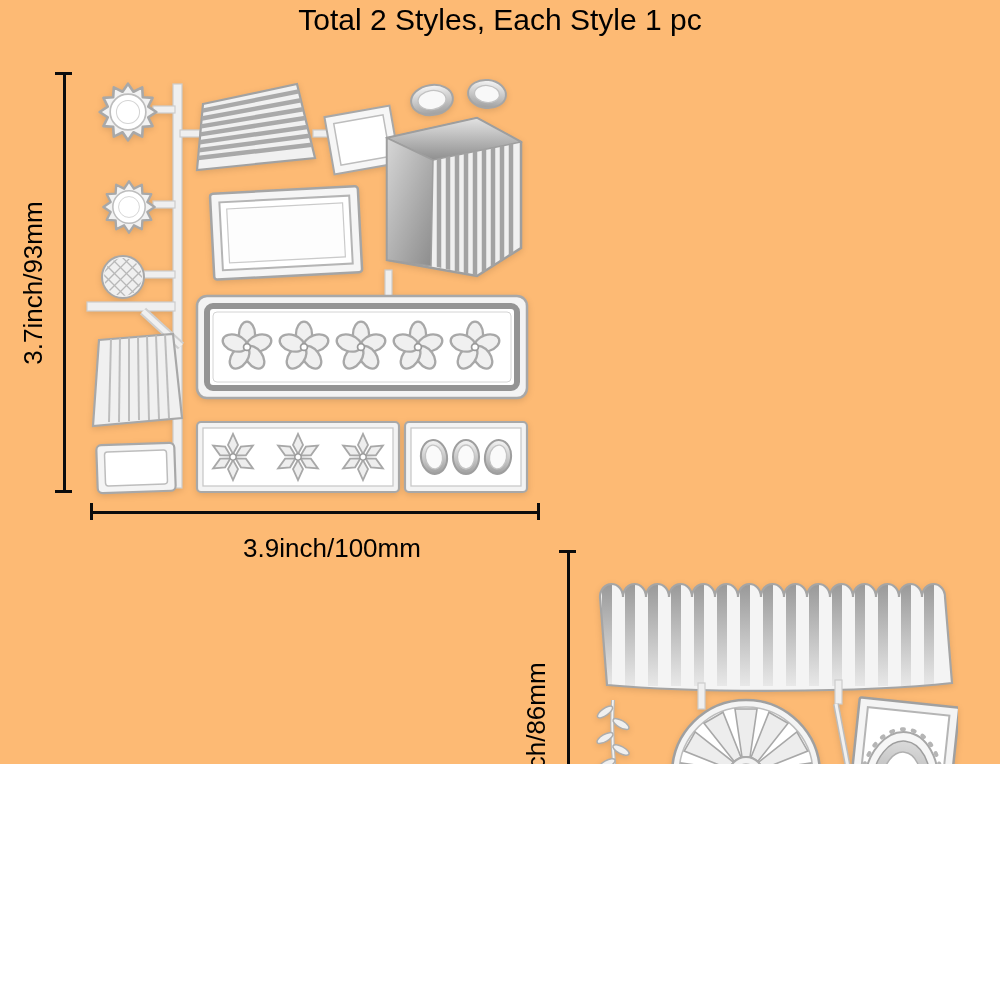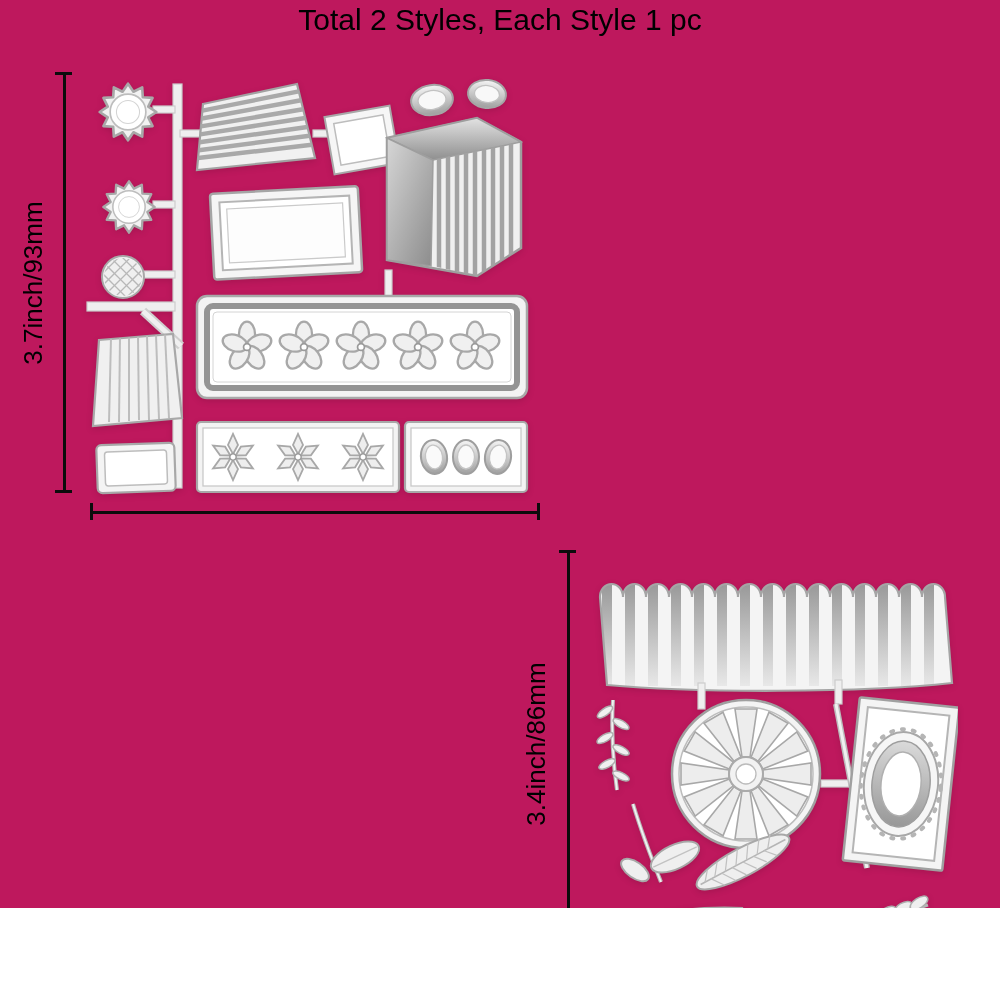--- a/index.html
+++ b/index.html
@@ -1,16 +1,16 @@
 <!DOCTYPE html>
 <html><head>
 <meta charset="utf-8">
 <style>
   html,body{margin:0;padding:0;background:#fff;}
-  .page{position:relative;width:1000px;height:908px;background:#be185d;
+  .page{position:relative;width:1000px;height:764px;background:#fdba74;
         font-family:"Liberation Sans",sans-serif;overflow:hidden;}
   .title{position:absolute;top:3px;left:0;width:1000px;text-align:center;
          font-size:30px;font-weight:500;color:#000;}
   .die-svg{position:absolute;filter:drop-shadow(0 2px 3px rgba(0,0,0,0.12));}
   .dim{position:absolute;background:#0c0c0c;}
   .dim-label{position:absolute;font-size:26px;color:#000;white-space:nowrap;}
   .rot{transform:translate(-50%,-50%) rotate(-90deg);}
   .ctr{transform:translate(-50%,-50%);}
 </style>
 </head>
@@ -207,20 +207,21 @@
   </svg>
 
   <div class="dim" style="left:63px;top:73px;width:3px;height:419px;"></div>
   <div class="dim" style="left:55px;top:72px;width:17px;height:3px;"></div>
   <div class="dim" style="left:55px;top:490px;width:17px;height:3px;"></div>
   <div class="dim-label rot" style="left:33px;top:283px;">3.7inch/93mm</div>
 
   <div class="dim" style="left:91px;top:511px;width:449px;height:3px;"></div>
   <div class="dim" style="left:90px;top:503px;width:3px;height:17px;"></div>
   <div class="dim" style="left:537px;top:503px;width:3px;height:17px;"></div>
+  <div class="dim-label ctr" style="left:332px;top:548px;">3.9inch/100mm</div>
 
   <svg class="die-svg" style="left:583px;top:552px;" width="375" height="395" viewBox="0 0 375 395">
     <defs>
       <linearGradient id="bladeG" x1="0" y1="0" x2="0" y2="1">
         <stop offset="0" stop-color="#969696"></stop>
           <stop offset="1" stop-color="#e8e8e8"></stop>
       </linearGradient>
       <linearGradient id="gA2" x1="0" y1="0" x2="0" y2="1">
         <stop offset="0" stop-color="#dadada"></stop>
           <stop offset="1" stop-color="#989898"></stop>

